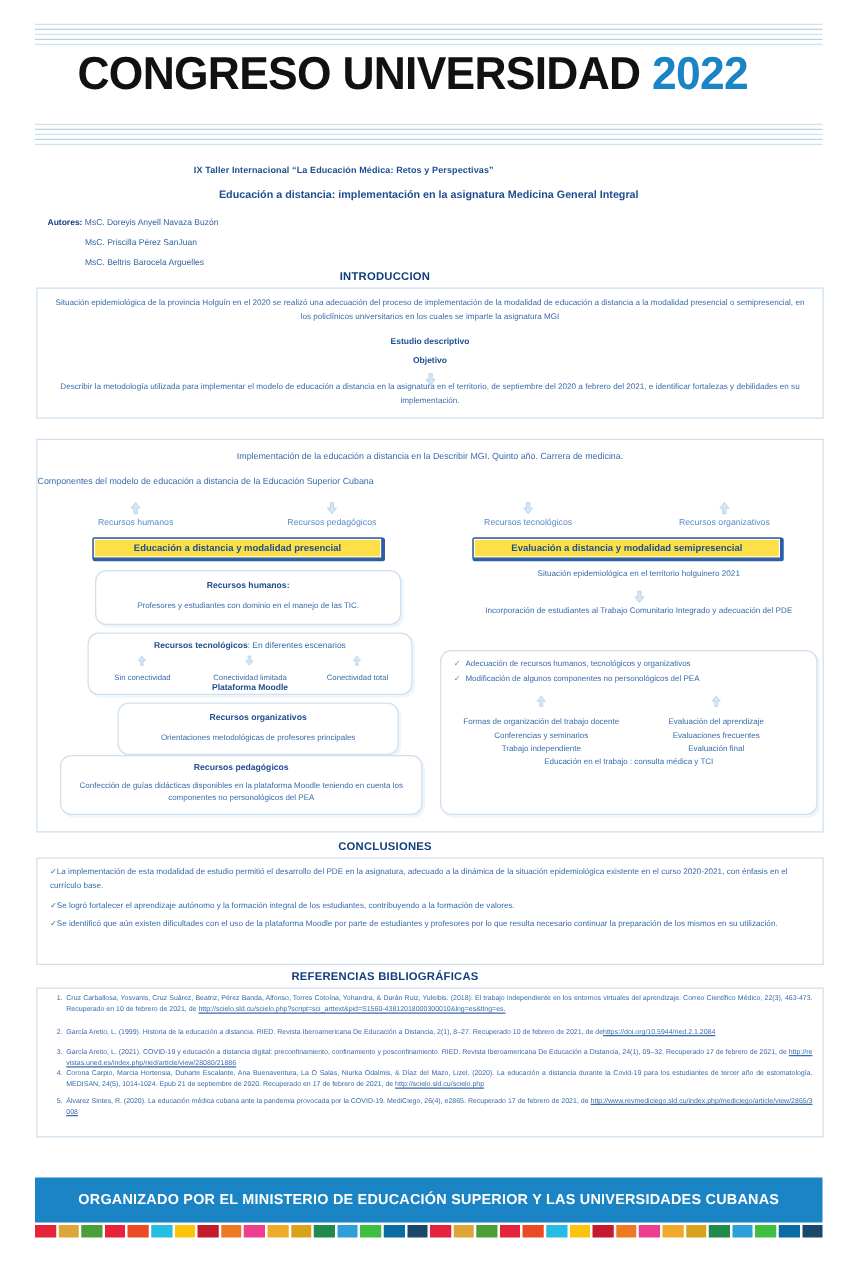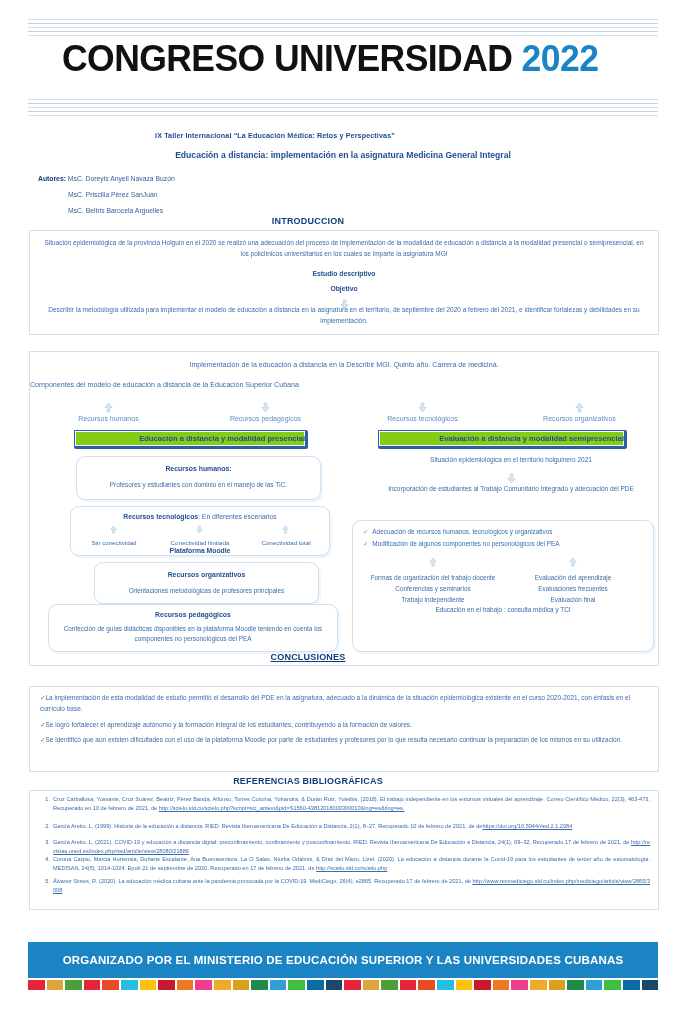--- a/index.html
+++ b/index.html
@@ -40,21 +40,21 @@
   .authors .row b{color:#123d7d;font-weight:bold;}
   .authors .row.ind{padding-left:30px;}
 
   
   .sec-title{
     position:absolute;width:616px;left:0;text-align:center;
     font-size:9px;font-weight:bold;color:#123d7d;letter-spacing:.2px;
   }
   #t-intro{top:216px;}
   #t-des{top:338px;margin-top:28px;}
-  #t-conc{top:652px;text-decoration:underline;}
+  #t-conc{top:672px;}
   #t-ref{top:776px;}
 
   
   .panel{position:absolute;border:1px solid #cfe0ef;background:#fff;}
   #p-intro{left:29px;top:230px;width:628px;height:103px;}
   #p-des{left:29px;top:351px;width:628px;height:313px;}
   #p-conc{left:29px;top:686px;width:628px;height:84px;}
   #p-ref{left:29px;top:790px;width:628px;height:118px;}
 
   .ctext{text-align:center;font-size:6.5px;color:#3a6cab;line-height:1.65;}
@@ -74,21 +74,21 @@
   .d-line1{position:absolute;left:0;top:9px;width:628px;text-align:center;font-size:7.1px;color:#3a6cab;}
   .d-line2{position:absolute;left:0;top:29px;width:628px;font-size:7.1px;color:#3a6cab;}
   .d-arrows{position:absolute;top:46px;left:0;width:628px;display:flex;}
   .d-arrows > div{flex:1;text-align:center;}
   .d-res{position:absolute;top:63px;left:0;width:628px;display:flex;}
   .d-res > div{flex:1;text-align:center;font-size:7px;color:#5b8cc4;}
 
   .modebox{
     position:absolute;top:78px;border:1px solid #2b5fa8;
     box-shadow:0 0 0 1px #ffffff inset, 1px 1px 0 1px #2b5fa8;
-    background:#84cc16;text-align:right;font-size:7.6px;font-weight:bold;color:#1f4e90;
+    background:#fde047;text-align:center;font-size:7.6px;font-weight:bold;color:#1f4e90;
     padding:3px 0;border-radius:1px;
   }
   #mode-left{left:44px;width:230px;}
   #mode-right{left:348px;width:245px;}
 
   
   .card{
     position:absolute;border:1px solid #cfe0ef;border-radius:9px;
     background:#fff;box-shadow:2px 2px 0 0 #eef5fb;
   }

